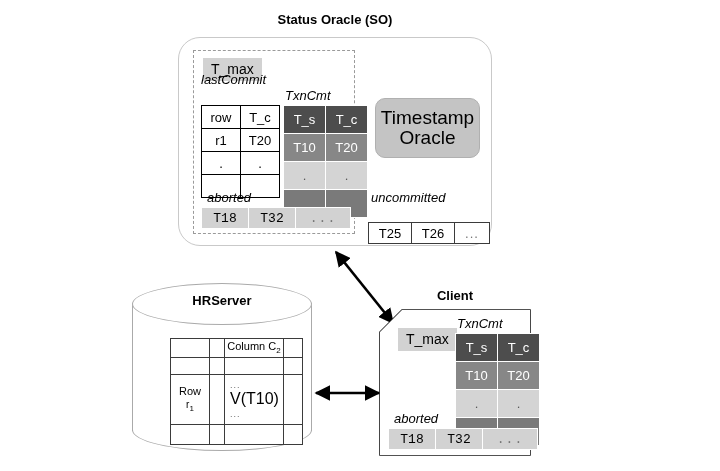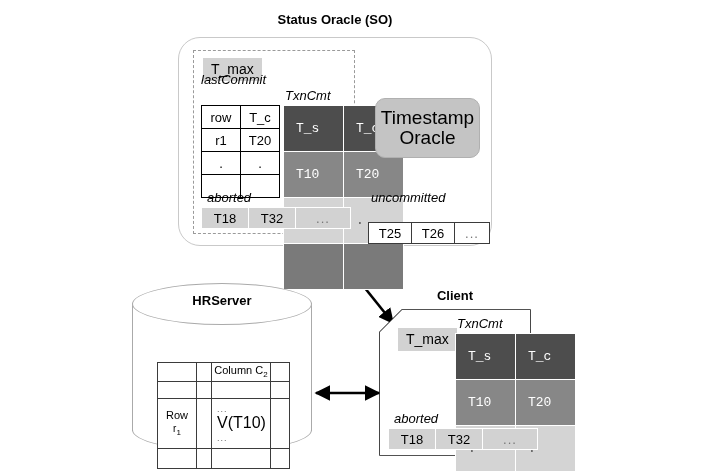--- a/index.html
+++ b/index.html
@@ -103,35 +103,36 @@
 
   
   table.txn {
     border-collapse: collapse;
     border-spacing: 0;
     font-size: 13px;
   }
   table.txn td {
     width: 35px;
     height: 21px;
-    padding: 12px;
+    text-align: center;
+    padding: 3px;
     border: 1px solid #ffffff;
-    font-family: Liberation Mono, monospace;
   }
   td.h-dark  { background: #4d4d4d; color: #ffffff; }
   td.r-mid   { background: #878787; color: #ffffff; }
   td.r-light { background: #d4d4d4; color: #5a5a5a; }
   td.r-dark  { background: #7a7a7a; color: #7a7a7a; }
 
   
   table.aborted {
     border-collapse: collapse;
     font-size: 13px;
     color: #000;
     background: #d2d2d2;
+    font-family: Liberation Mono, monospace;
   }
   table.aborted td {
     height: 20px;
     padding: 0 6px;
     text-align: center;
     border: 1px solid #ffffff;
     background: #d2d2d2;
     white-space: nowrap;
   }
 
@@ -180,21 +181,21 @@
     border-radius: 50%;
     background: transparent;
     box-sizing: border-box;
     clip-path: inset(50% 0 0 0);
   }
   #hr-title {
     left: 0; top: 10px;
     width: 180px;
   }
   #hr-table {
-    left: 25px; top: 55px; margin-top: 24px;
+    left: 38px; top: 55px;
   }
   table.hr {
     border-collapse: collapse;
     font-size: 11px;
     color: #000;
     background: #fff;
   }
   table.hr td {
     border: 1px solid #3b3b3b;
     padding: 0;

